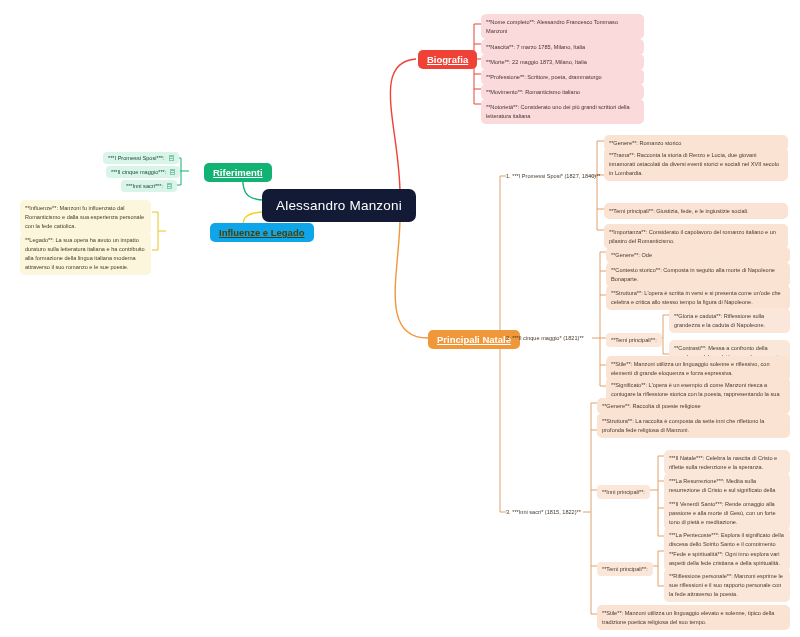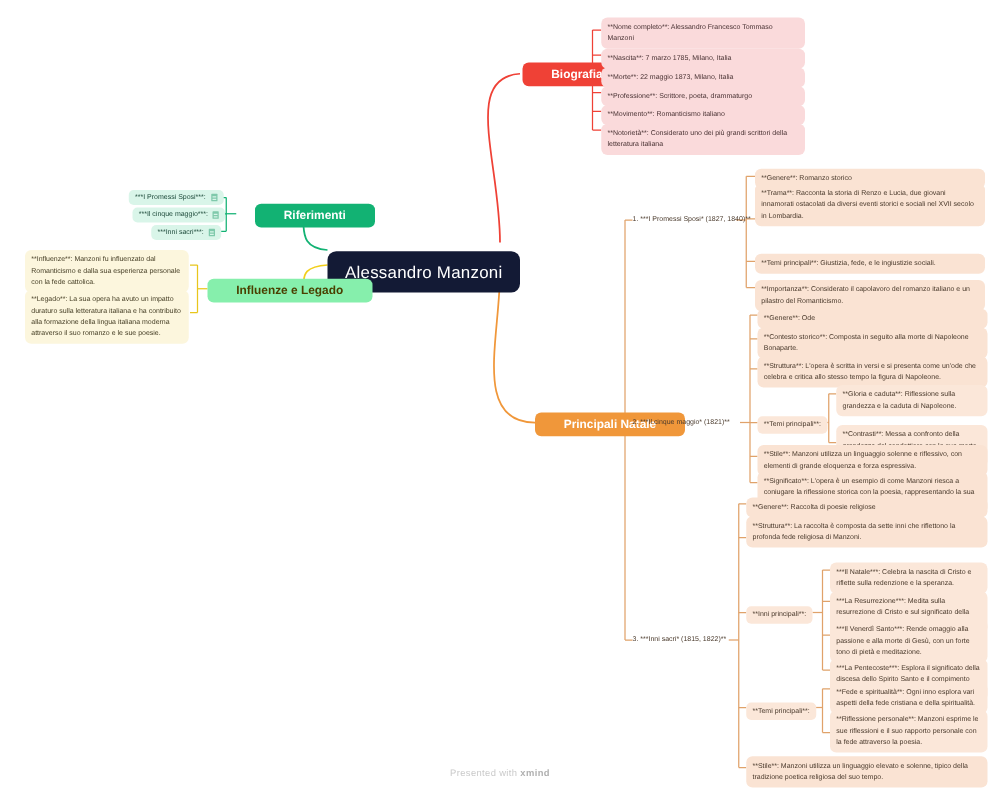--- a/index.html
+++ b/index.html
@@ -12,28 +12,27 @@
   #canvas{position:absolute;inset:0;}
   svg.links{position:absolute;left:0;top:0;width:800px;height:637px;pointer-events:none;}
 
   .node{position:absolute;box-sizing:border-box;}
 
   
   .central{
     background:#131a35;color:#ffffff;border-radius:7px;
     padding:9px 14px;font-size:13.5px;letter-spacing:.2px;
     white-space:nowrap;
-    margin-top:12px;
-  }
-
-  
-  .pill{border-radius:5px;padding:4px 23px;font-size:9.5px;color:#ffffff;white-space:nowrap;font-weight:600;}
+  }
+
+  
+  .pill{border-radius:5px;padding:4px 9px;font-size:9.5px;color:#ffffff;white-space:nowrap;font-weight:600;text-decoration:underline;}
   .pill.red{background:#ef4136;}
   .pill.green{background:#12b273;}
-  .pill.yellow{background:#86efac;color:#4a3f00;}
+  .pill.yellow{background:#0ea5e9;color:#4a3f00;margin-left:44px;}
   .pill.orange{background:#f0973a;}
 
   
   .card{
     border-radius:5px;
     font-size:5.6px;line-height:1.62;
     padding:3.5px 5px;
     box-sizing:border-box;
   }
   .card.rose{background:#fadadb;color:#4a3334;}
@@ -190,17 +189,14 @@
   <div class="node card peach2" style="left:664px;top:496px;width:126px;">***Il Venerdì Santo***: Rende omaggio alla passione e alla morte di Gesù, con un forte tono di pietà e meditazione.</div>
   <div class="node card peach2" style="left:664px;top:527px;width:126px;">***La Pentecoste***: Esplora il significato della discesa dello Spirito Santo e il compimento delle promesse divine.</div>
 
   <div class="node mid t" style="left:597px;top:562px;">**Temi principali**:</div>
 
   <div class="node card peach2" style="left:664px;top:546px;width:126px;">**Fede e spiritualità**: Ogni inno esplora vari aspetti della fede cristiana e della spiritualità.</div>
   <div class="node card peach2" style="left:664px;top:568px;width:126px;">**Riflessione personale**: Manzoni esprime le sue riflessioni e il suo rapporto personale con la fede attraverso la poesia.</div>
 
   <div class="node card peach" style="left:597px;top:605px;width:193px;">**Stile**: Manzoni utilizza un linguaggio elevato e solenne, tipico della tradizione poetica religiosa del suo tempo.</div>
 
-  <div class="footer">
-    <span>Presented with </span><b>xmind</b>
-  </div>
 
 </div>
 
 </body></html>

